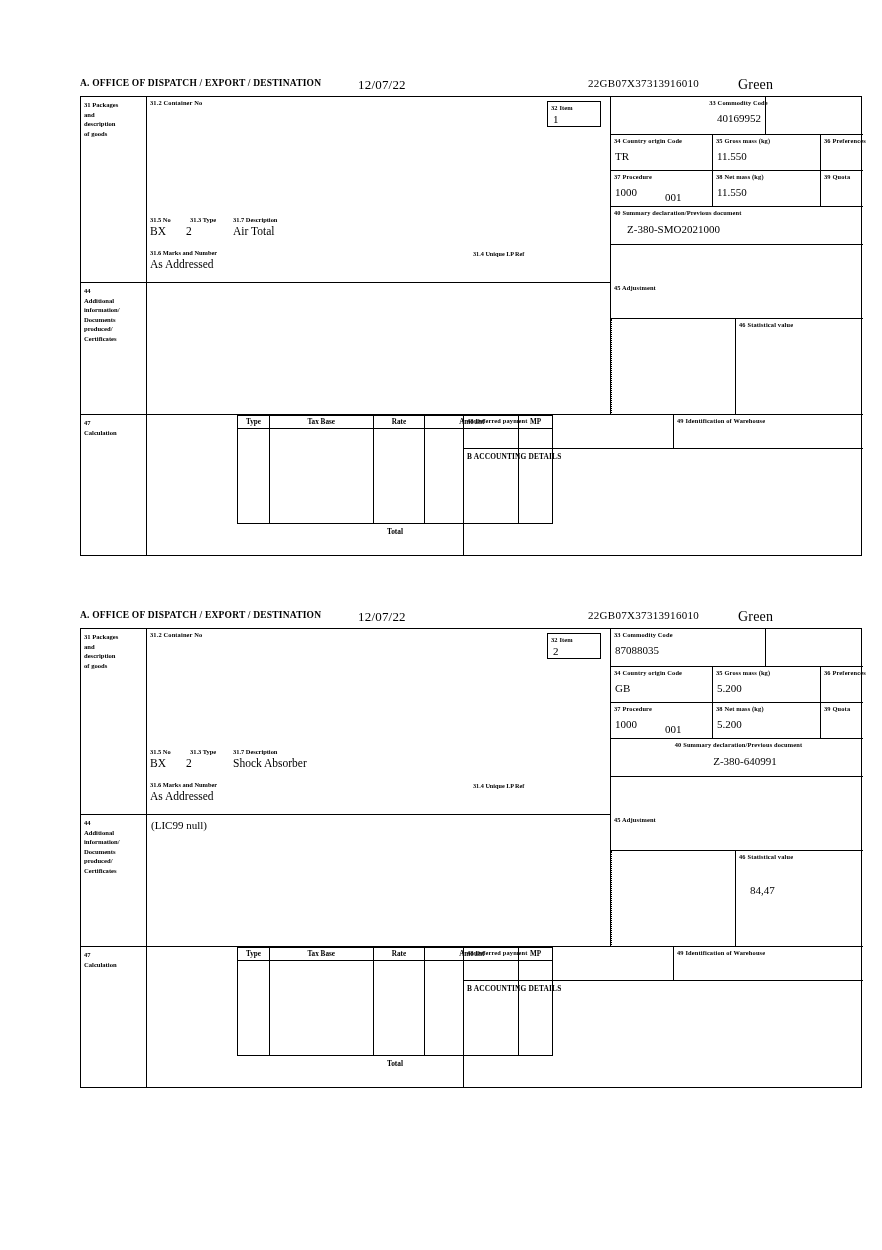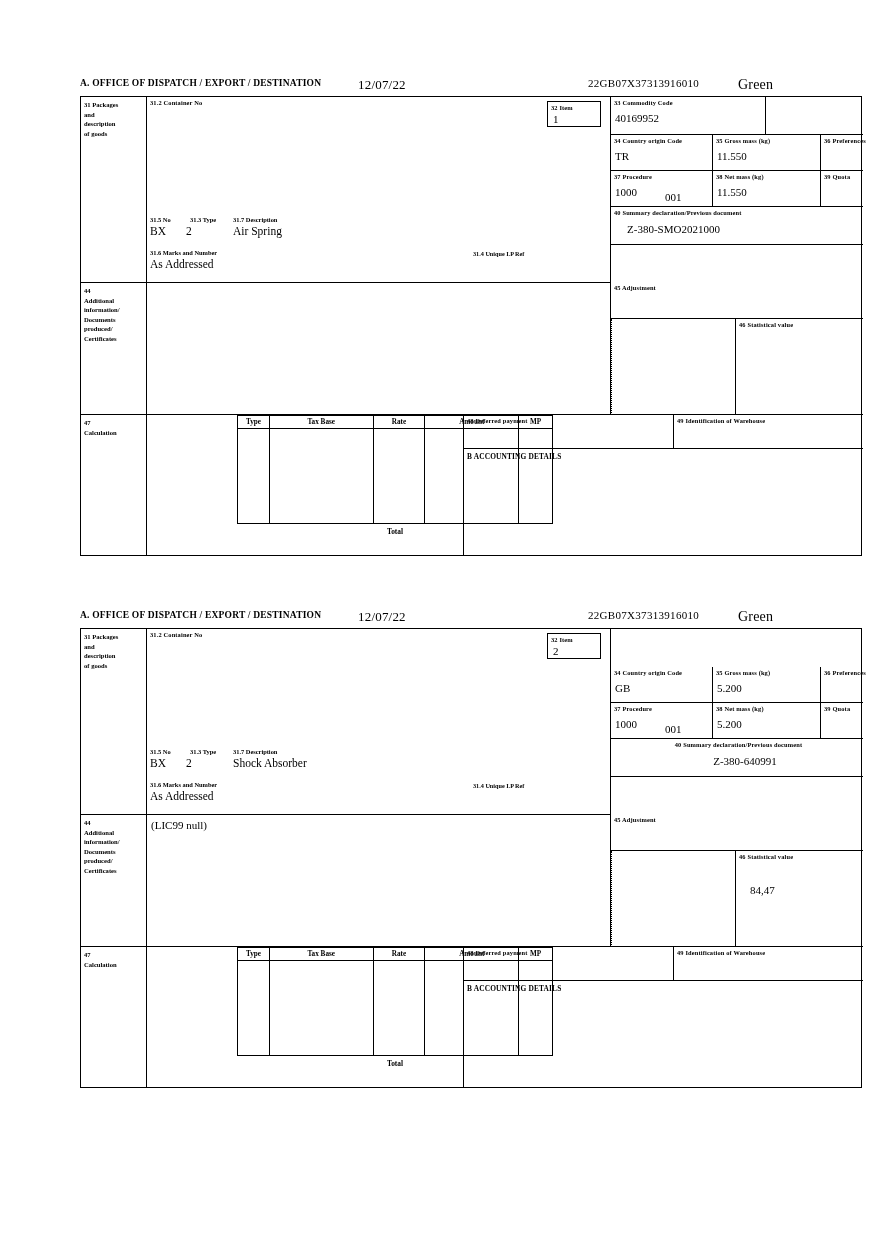--- a/index.html
+++ b/index.html
@@ -143,29 +143,29 @@
           <div class="lbl">32 Item</div>
           <div style="font-size:11px; padding-left:5px; line-height:13px;">1</div>
         </div>
 
         <div style="position:absolute; left:3px; top:119px; font-size:6.4px; font-weight:bold;">31.5 No</div>
         <div style="position:absolute; left:43px; top:119px; font-size:6.4px; font-weight:bold;">31.3 Type</div>
         <div style="position:absolute; left:86px; top:119px; font-size:6.4px; font-weight:bold;">31.7 Description</div>
 
         <div style="position:absolute; left:3px; top:128px; font-size:11.5px;">BX</div>
         <div style="position:absolute; left:39px; top:128px; font-size:11.5px;">2</div>
-        <div style="position:absolute; left:86px; top:128px; font-size:11.5px;">Air Spring</div>
+        <div style="position:absolute; left:86px; top:128px; font-size:11.5px;">Air Total</div>
 
         <div style="position:absolute; left:3px; top:152px; font-size:6.4px; font-weight:bold;">31.6 Marks and Number</div>
         <div style="position:absolute; left:326px; top:153px; font-size:6.2px; font-weight:bold;">31.4 Unique I.P Ref</div>
         <div style="position:absolute; left:3px; top:161px; font-size:11.5px;">As Addressed</div>
         <div style="position:absolute; left:326px; top:161px; font-size:11px;"></div>
       </div>
 
-      <div class="c rcol bb" style="top:0; height:38px;">
+      <div class="c rcol bb" style="top:0; height:38px;text-align:center;">
         <div class="lbl">33 Commodity Code</div>
         <div class="val" style="padding-top:4px;">40169952</div>
         <div style="position:absolute; left:154px; top:0; width:1px; height:38px; background:#000;"></div>
       </div>
 
       <div class="c rcol bb" style="top:38px; height:36px;">
         <div class="c br" style="left:0; top:0; width:102px; height:36px;">
           <div class="lbl">34 Country origin Code</div>
           <div class="val" style="padding-top:4px;">TR</div>
         </div>
@@ -297,20 +297,25 @@
         <div style="position:absolute; left:3px; top:128px; font-size:11.5px;">BX</div>
         <div style="position:absolute; left:39px; top:128px; font-size:11.5px;">2</div>
         <div style="position:absolute; left:86px; top:128px; font-size:11.5px;">Shock Absorber</div>
 
         <div style="position:absolute; left:3px; top:152px; font-size:6.4px; font-weight:bold;">31.6 Marks and Number</div>
         <div style="position:absolute; left:326px; top:153px; font-size:6.2px; font-weight:bold;">31.4 Unique I.P Ref</div>
         <div style="position:absolute; left:3px; top:161px; font-size:11.5px;">As Addressed</div>
         <div style="position:absolute; left:326px; top:161px; font-size:11px;"></div>
       </div>
 
+      <div class="c rcol bb" style="top:0; height:38px;">
+        <div class="lbl">33 Commodity Code</div>
+        <div class="val" style="padding-top:4px;">87088035</div>
+        <div style="position:absolute; left:154px; top:0; width:1px; height:38px; background:#000;"></div>
+      </div>
 
       <div class="c rcol bb" style="top:38px; height:36px;">
         <div class="c br" style="left:0; top:0; width:102px; height:36px;">
           <div class="lbl">34 Country origin Code</div>
           <div class="val" style="padding-top:4px;">GB</div>
         </div>
         <div class="c br" style="left:102px; top:0; width:108px; height:36px;">
           <div class="lbl">35 Gross mass (kg)</div>
           <div class="val" style="padding-top:4px;">5.200</div>
         </div>

